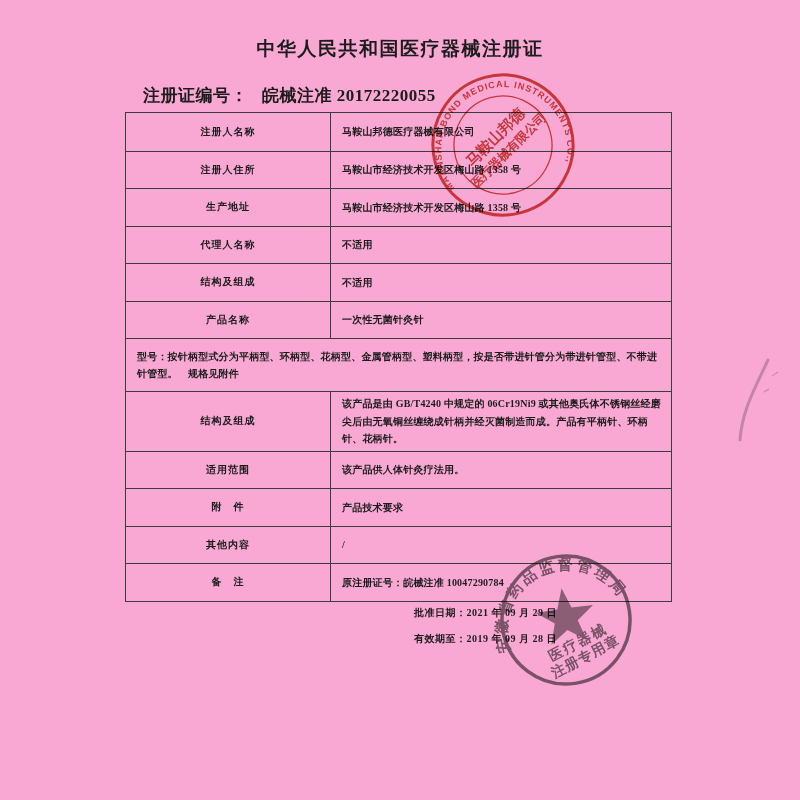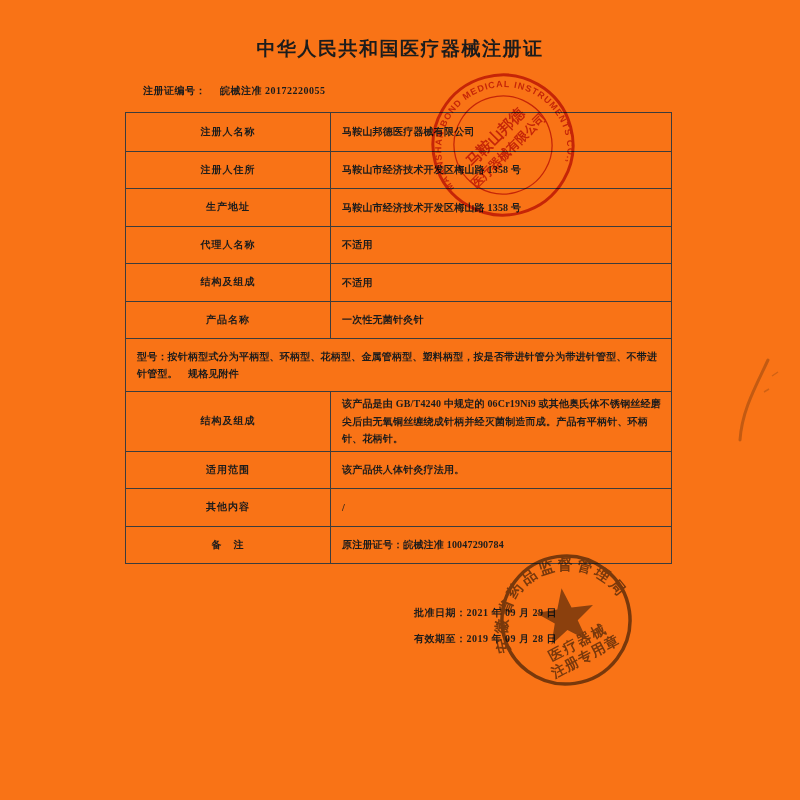--- a/index.html
+++ b/index.html
@@ -1,31 +1,31 @@
 <!DOCTYPE html>
 <html><head>
 <meta charset="utf-8">
 <style>
   html,body{margin:0;padding:0;background:#e8e8e8;}
   .page{
     position:relative;
     width:800px;height:800px;
     margin:0 auto;
-    background:#f97316;
+    background:#f9a8d4;
     overflow:hidden;
     font-family:"Liberation Serif","DejaVu Serif",serif;
     color:#1c1c1c;
   }
   .doc-title{
     position:absolute;top:36px;left:0;width:800px;
     text-align:center;font-size:19px;font-weight:bold;letter-spacing:1.5px;
   }
   .reg-line{
     position:absolute;top:84px;left:143px;
-    font-size:10px;font-weight:600;letter-spacing:.5px;
+    font-size:17px;font-weight:600;letter-spacing:.5px;
   }
   .reg-line .lbl{margin-right:14px;}
   .cert-table{
     position:absolute;left:125px;top:112px;width:547px;
     border:1.5px solid #3c3c3c;
     box-sizing:border-box;
     font-size:10px;font-weight:600;
   }
   .t-row{display:flex;border-top:1px solid #3c3c3c;box-sizing:border-box;}
   .t-row:first-child{border-top:none;}
@@ -101,20 +101,24 @@
     </div>
     <div class="t-row h-tall2">
       <div class="t-label">结构及组成</div>
       <div class="t-value">该产品是由 GB/T4240 中规定的 06Cr19Ni9 或其他奥氏体不锈钢丝经磨尖后由无氧铜丝缠绕成针柄并经灭菌制造而成。产品有平柄针、环柄针、花柄针。</div>
     </div>
     <div class="t-row h-std">
       <div class="t-label">适用范围</div>
       <div class="t-value">该产品供人体针灸疗法用。</div>
     </div>
     <div class="t-row h-std">
+      <div class="t-label">附　件</div>
+      <div class="t-value">产品技术要求</div>
+    </div>
+    <div class="t-row h-std">
       <div class="t-label">其他内容</div>
       <div class="t-value">/</div>
     </div>
     <div class="t-row h-std">
       <div class="t-label">备　注</div>
       <div class="t-value">原注册证号：皖械注准 10047290784</div>
     </div>
   </div>
 
 

